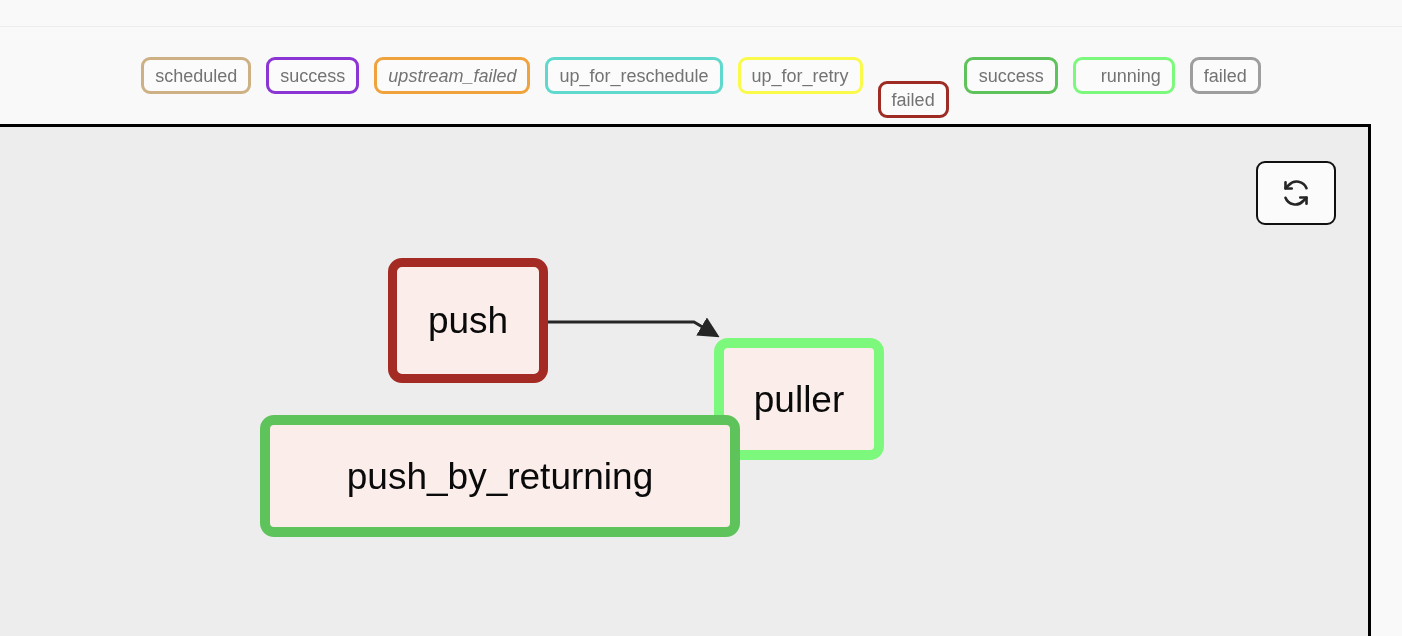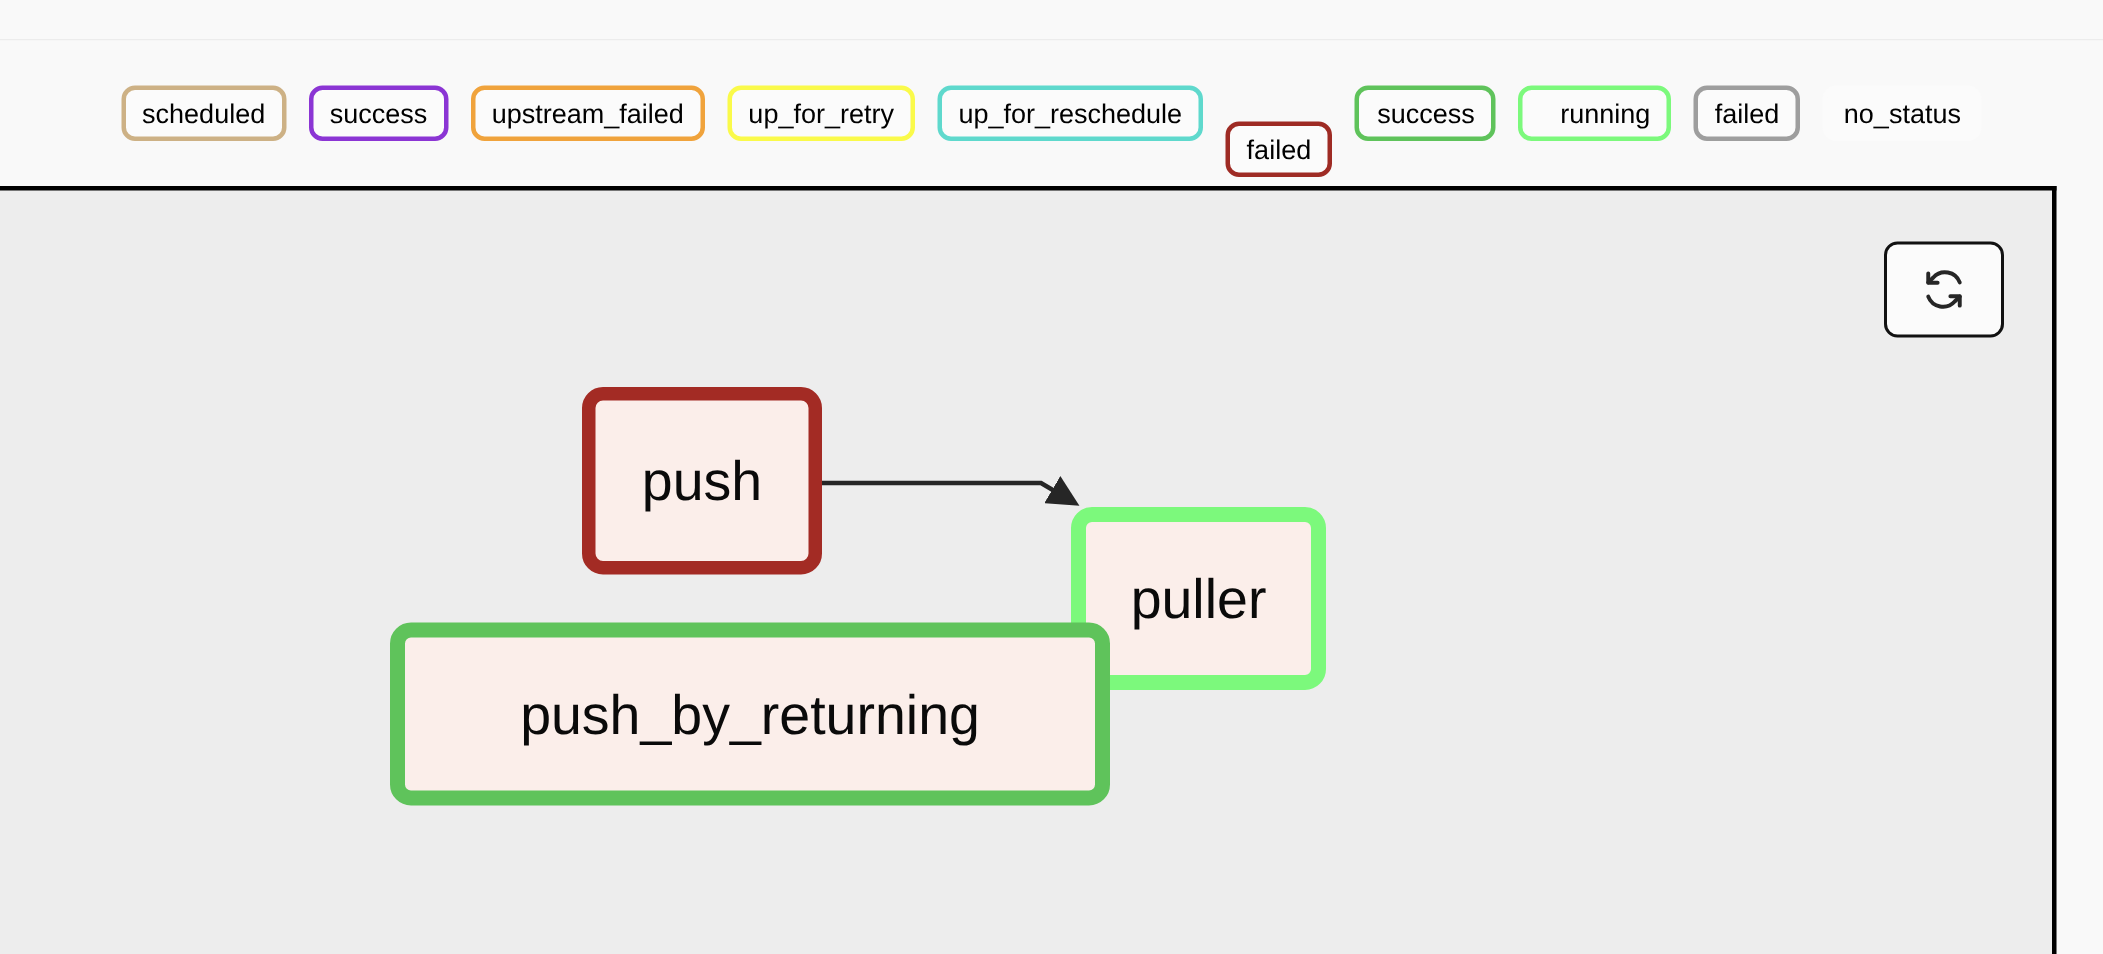--- a/index.html
+++ b/index.html
@@ -43,21 +43,21 @@
   }
   .legend-badge {
     display: inline-flex;
     align-items: center;
     justify-content: center;
     height: 37px;
     padding: 0 11px;
     border-radius: 9px;
     border: 3px solid #cccccc;
     background: #fbfbfb;
-    color: #000000;
+    color: #737373;
     font-size: 18px;
     line-height: 1;
     white-space: nowrap;
     font-family: "Liberation Sans", sans-serif;
     cursor: pointer;
   }
 
   
   #graph-panel {
     position: absolute;
@@ -137,28 +137,27 @@
   }
 </style>
 </head>
 <body>
 
 <div id="top-strip"></div>
 
 <div id="legend">
   <span class="legend-badge" style="border-color: rgb(205, 177, 133);">scheduled</span>
   <span class="legend-badge" style="border-color: rgb(139, 53, 212);">success</span>
-  <span class="legend-badge" style="border-color: rgb(240, 163, 60);">upstream_failed</span>
+  <span class="legend-badge" style="border-color: rgb(240, 163, 60); font-style: italic;">upstream_failed</span>
+  <span class="legend-badge" style="border-color: rgb(95, 217, 205);">up_for_reschedule</span>
   <span class="legend-badge" style="border-color: rgb(250, 250, 74);">up_for_retry</span>
-  <span class="legend-badge" style="border-color: rgb(95, 217, 205);">up_for_reschedule</span>
   <span class="legend-badge" style="border-color: rgb(158, 43, 36); margin-top: 48px;">failed</span>
   <span class="legend-badge" style="border-color: rgb(95, 195, 91); padding-left: 12px;">success</span>
   <span class="legend-badge" style="border-color: rgb(124, 249, 124); padding-left: 25px;">running</span>
   <span class="legend-badge" style="border-color: rgb(158, 158, 158);">failed</span>
-  <span class="legend-badge" style="border-color: rgb(251, 251, 251);">no_status</span>
 </div>
 
 <div id="graph-panel" style="background: rgb(237, 237, 237);">
 
   <svg id="edge-layer" viewBox="0 0 1371 512" width="1371" height="512">
     <defs>
       <marker id="arrow" viewBox="0 0 10 10" refX="8" refY="5" markerWidth="7" markerHeight="7" orient="auto-start-reverse">
         <path d="M 0 0 L 10 5 L 0 10 z" fill="#262626"></path>
       </marker>
     </defs>

